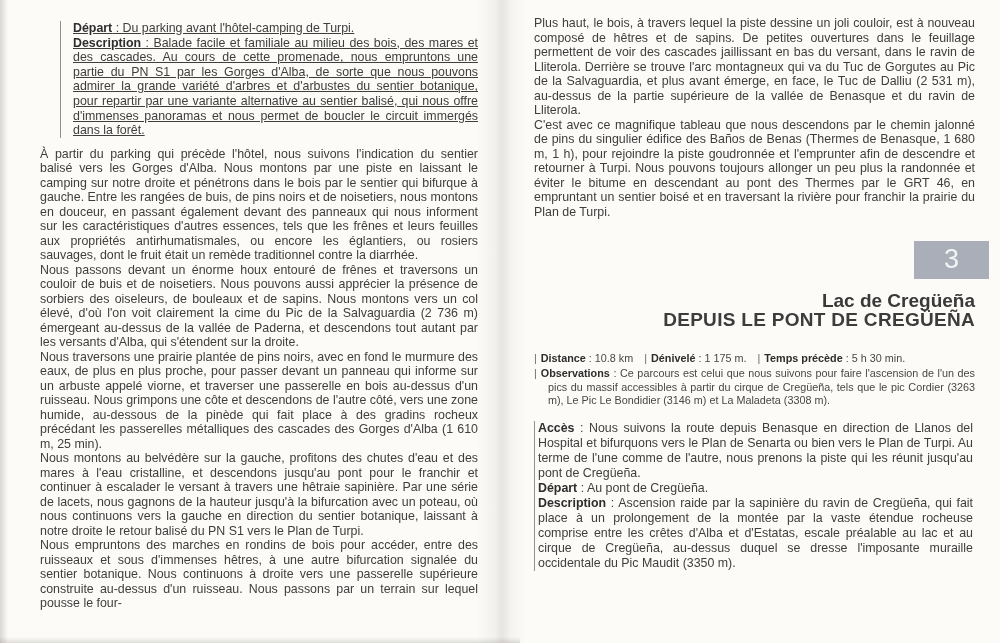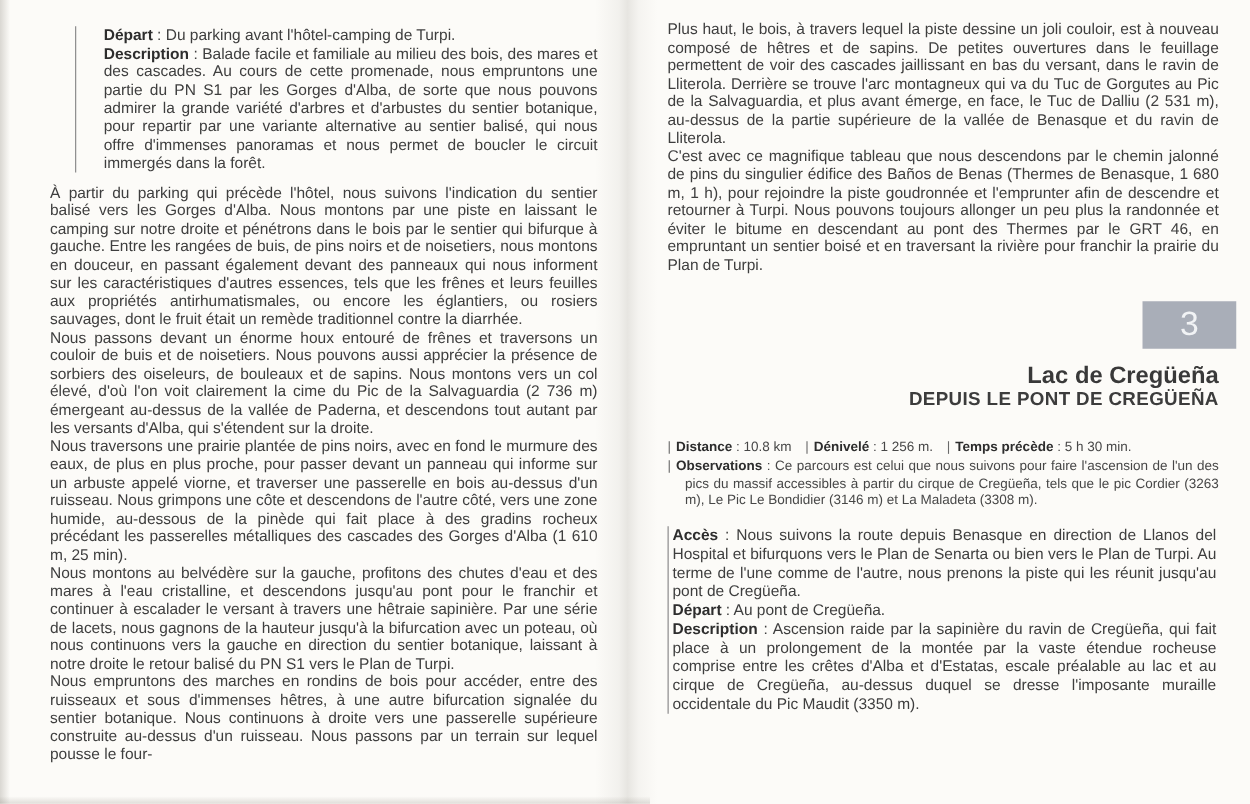--- a/index.html
+++ b/index.html
@@ -21,29 +21,29 @@
   .gutter{position:absolute;left:476px;top:0;width:50px;height:643px;pointer-events:none;
     background:linear-gradient(90deg,rgba(110,104,94,0) 0%,rgba(110,104,94,0.07) 38%,rgba(110,104,94,0.15) 52%,rgba(110,104,94,0.05) 70%,rgba(110,104,94,0) 100%);}
   .edge-left{position:absolute;left:0;top:0;width:8px;height:643px;pointer-events:none;
     background:linear-gradient(90deg,rgba(95,88,76,0.22),rgba(95,88,76,0));}
   .edge-bottom{position:absolute;left:0;bottom:0;width:520px;height:6px;pointer-events:none;
     background:linear-gradient(0deg,rgba(95,88,76,0.18),rgba(95,88,76,0));}
 
   p.body{margin:0;text-align:justify;font-size:12.4px;line-height:14.5px;}
   b{color:#2d2d2d;}
 
-  .info-block{margin:2px 0 9px 20px;border-left:1.6px solid #909090;padding-left:22px;}
+  .info-block{margin:2px 0 9px 20px;border-left:1.6px solid #909090;padding-left:12px;text-decoration:underline;}
   .info-block p{margin:0;text-align:justify;font-size:12.4px;line-height:14.6px;}
 
   .section-head{margin-top:22px;}
   .num-badge{width:75px;height:38px;margin-left:auto;margin-right:-14px;
     color:#f1f3f5;font-size:27px;line-height:37px;text-align:center;
     font-family:"Liberation Sans",sans-serif;}
   .section-title{text-align:right;font-size:19px;font-weight:bold;color:#393939;margin:11px 0 0;line-height:21px;}
-  .section-subtitle{text-align:right;font-size:15px;color:#3c3c3c;margin:1px 0 0;letter-spacing:0.3px;line-height:16px;}
+  .section-subtitle{text-align:right;font-size:19px;color:#3c3c3c;margin:1px 0 0;letter-spacing:0.3px;line-height:16px;}
 
   .stats{margin-top:24px;font-size:10.8px;line-height:13.8px;color:#474747;}
   .stats .bar{color:#6a6a6a;margin-right:4px;}
   .stats .gap{display:inline-block;width:8px;}
   .obs-line{padding-left:14px;text-indent:-14px;text-align:justify;margin-top:1px;}
 
   .access-block{margin-top:13px;border-left:1.6px solid #909090;padding-left:3px;margin-right:2px;}
   .access-block p{margin:0;text-align:justify;font-size:12.4px;line-height:15px;}
 </style>
 </head>
@@ -69,21 +69,21 @@
 
     <div class="section-head">
       <div class="num-badge" style="background: rgb(169, 174, 184);">3</div>
       <h1 class="section-title">Lac de Cregüeña</h1>
       <h2 class="section-subtitle">DEPUIS LE PONT DE CREGÜEÑA</h2>
     </div>
 
     <div class="stats">
       <div class="stats-line">
         <span class="bar">|</span><b>Distance</b><span> : 10.8 km</span><span class="gap"></span>
-        <span class="bar">|</span><b>Dénivelé</b><span> : 1 256 m.</span><span class="gap"></span>
+        <span class="bar">|</span><b>Dénivelé</b><span> : 1 175 m.</span><span class="gap"></span>
         <span class="bar">|</span><b>Temps précède</b><span> : 5 h 30 min.</span>
       </div>
       <div class="obs-line">
         <span class="bar">|</span><b>Observations</b><span> : Ce parcours est celui que nous suivons pour faire l'ascension de l'un des pics du massif accessibles à partir du cirque de Cregüeña, tels que le pic Cordier (3263 m), Le Pic Le Bondidier (3146 m) et La Maladeta (3308 m).</span>
       </div>
     </div>
 
     <div class="access-block">
       <p><b>Accès</b><span> : Nous suivons la route depuis Benasque en direction de Llanos del Hospital et bifurquons vers le Plan de Senarta ou bien vers le Plan de Turpi. Au terme de l'une comme de l'autre, nous prenons la piste qui les réunit jusqu'au pont de Cregüeña.</span></p>
       <p><b>Départ</b><span> : Au pont de Cregüeña.</span></p>

